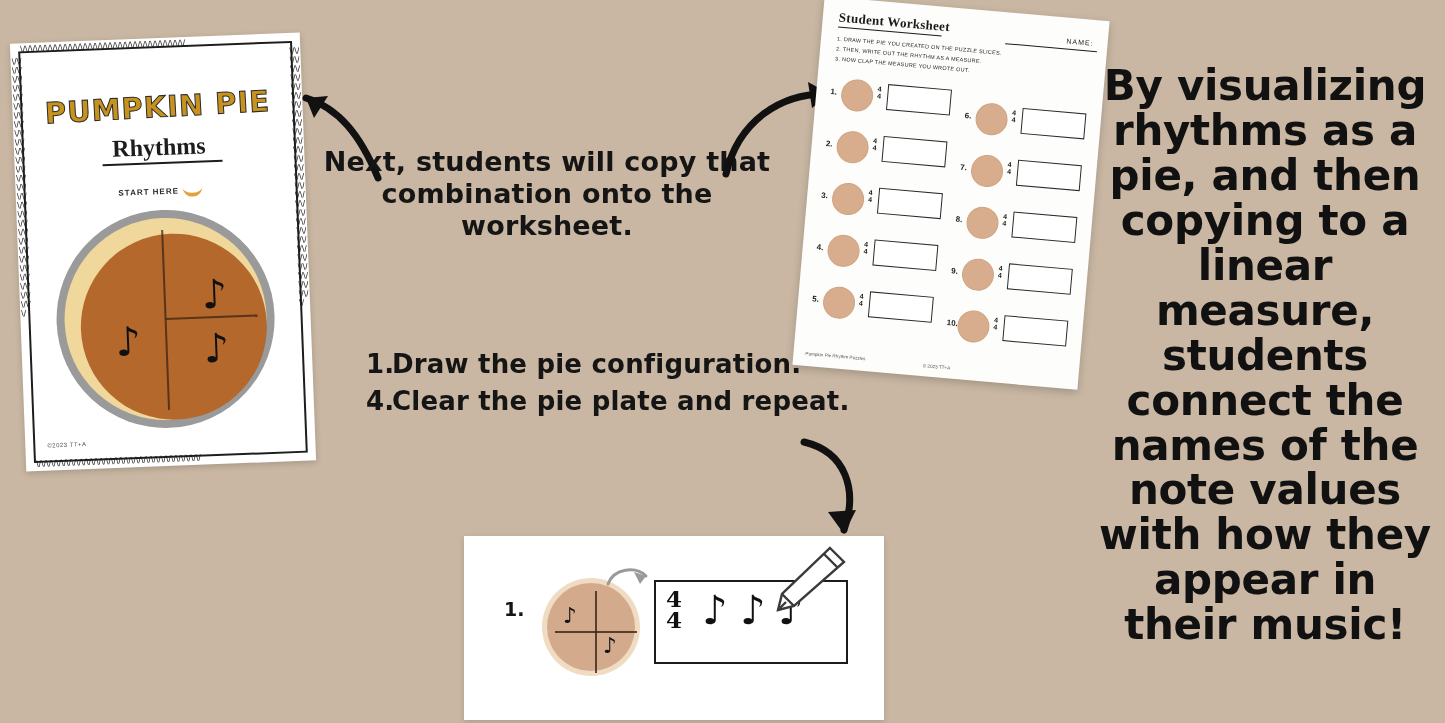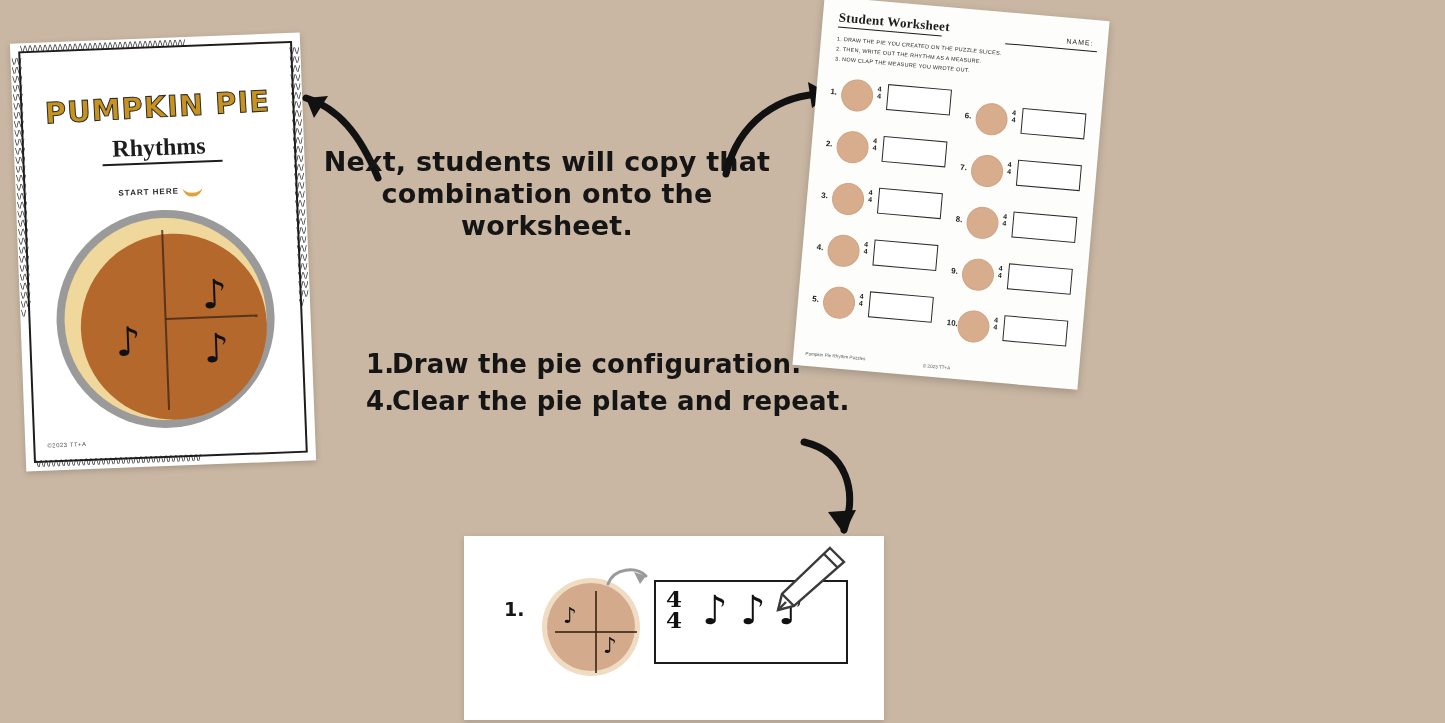--- a/index.html
+++ b/index.html
@@ -567,14 +567,15 @@
     <svg class="pencil" viewBox="0 0 84 70">
       <g stroke="#3a3a3a" stroke-width="2.4" fill="#ffffff">
         <path d="M66 4 L 80 18 L 30 62 L 14 66 L 18 50 Z"></path>
         <path d="M18 50 L 30 62"></path>
         <path d="M60 10 L 74 24"></path>
         <path d="M14 66 L 22 58"></path>
       </g>
     </svg>
   </div>
 
+  <div class="right-text">By visualizing rhythms as a pie, and then copying to a linear measure, students connect the names of the note values with how they appear in their music!</div>
 
 </div>
 
 </body></html>

